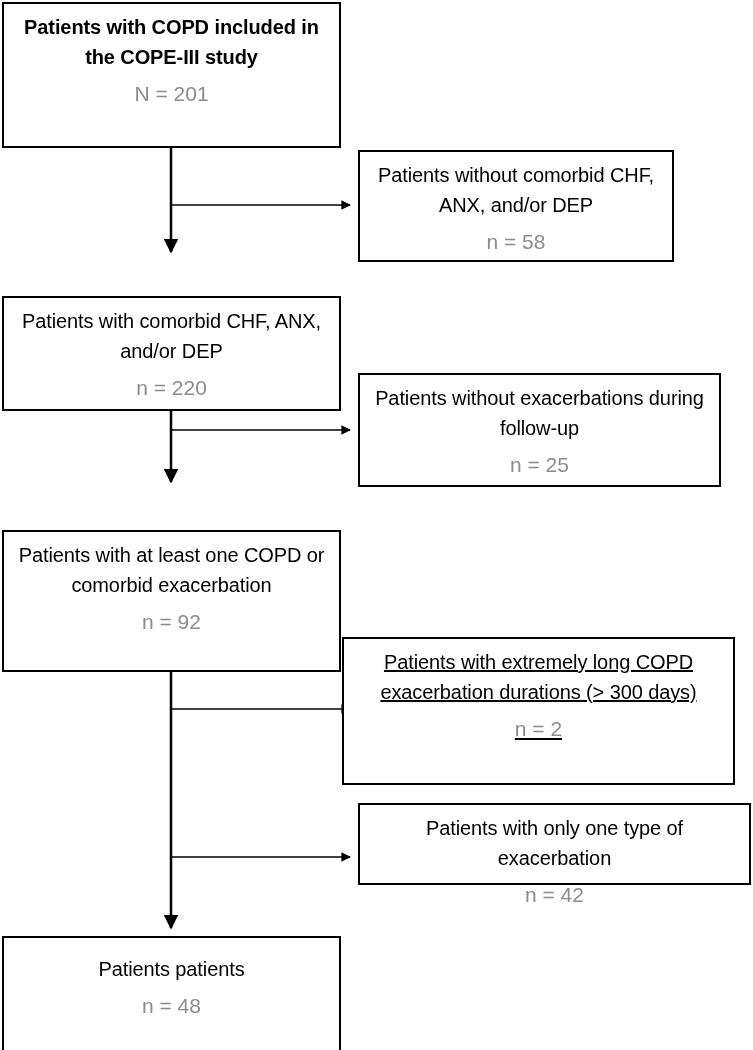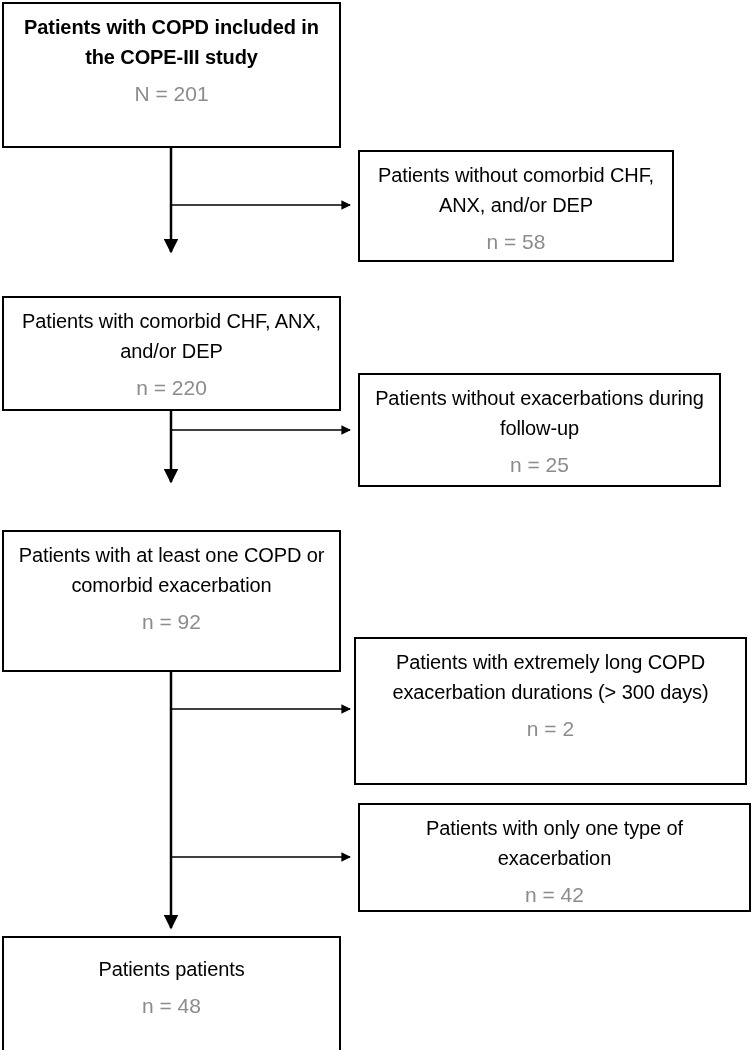--- a/index.html
+++ b/index.html
@@ -124,23 +124,23 @@
   <div class="node" style="left:358px; top:150px; width:316px; height:112px;">
     <div class="node-title">Patients without comorbid CHF, ANX, and/or DEP</div>
     <div class="node-count">n = 58</div>
   </div>
 
   <div class="node" style="left:358px; top:373px; width:363px; height:114px;">
     <div class="node-title">Patients without exacerbations during follow-up</div>
     <div class="node-count">n = 25</div>
   </div>
 
-  <div class="node" style="left:354px; top:637px; width:393px; height:148px;">
+  <div class="node" style="left:342px; top:637px; width:393px; height:148px;text-decoration:underline;">
     <div class="node-title">Patients with extremely long COPD exacerbation durations (&gt; 300 days)</div>
     <div class="node-count">n = 2</div>
   </div>
 
-  <div class="node" style="left:358px; top:803px; width:393px; height:109px;">
+  <div class="node" style="left:358px; top:803px; width:393px; height:82px;">
     <div class="node-title">Patients with only one type of exacerbation</div>
     <div class="node-count">n = 42</div>
   </div>
 
 </div>
 
 </body></html>

